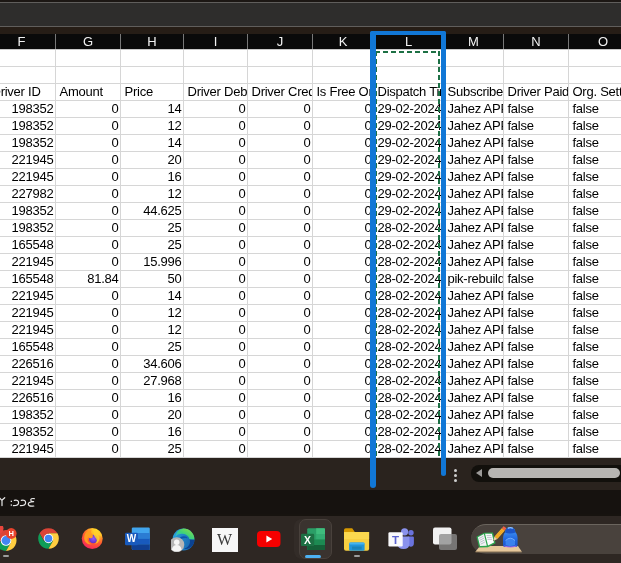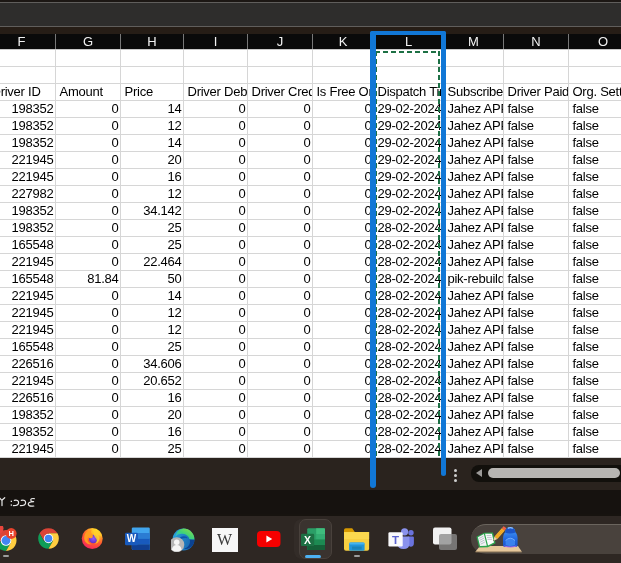--- a/index.html
+++ b/index.html
@@ -53,31 +53,31 @@
   <div class="abs" id="grid">
       <div class="row" style="top:0px"><div class="c w0"></div><div class="c w1"></div><div class="c w2"></div><div class="c w3"></div><div class="c w4"></div><div class="c w5"></div><div class="c w6"></div><div class="c w7"></div><div class="c w8"></div><div class="c w9"></div></div>
       <div class="row" style="top:17px"><div class="c w0"></div><div class="c w1"></div><div class="c w2"></div><div class="c w3"></div><div class="c w4"></div><div class="c w5"></div><div class="c w6"></div><div class="c w7"></div><div class="c w8"></div><div class="c w9"></div></div>
       <div class="row" style="top:34px"><div class="c w0 txt">Driver ID</div><div class="c w1 txt">Amount</div><div class="c w2 txt">Price</div><div class="c w3 txt">Driver Debit</div><div class="c w4 txt">Driver Credit</div><div class="c w5 txt">Is Free Order</div><div class="c w6 txt">Dispatch Tim</div><div class="c w7 txt">Subscriber Ap</div><div class="c w8 txt">Driver Paid</div><div class="c w9 txt">Org. Settle</div></div>
       <div class="row" style="top:51px"><div class="c w0 num">198352</div><div class="c w1 num">0</div><div class="c w2 num">14</div><div class="c w3 num">0</div><div class="c w4 num">0</div><div class="c w5 num">0</div><div class="c w6 txt">29-02-2024</div><div class="c w7 txt">Jahez APP</div><div class="c w8 txt">false</div><div class="c w9 txt">false</div></div>
       <div class="row" style="top:68px"><div class="c w0 num">198352</div><div class="c w1 num">0</div><div class="c w2 num">12</div><div class="c w3 num">0</div><div class="c w4 num">0</div><div class="c w5 num">0</div><div class="c w6 txt">29-02-2024</div><div class="c w7 txt">Jahez APP</div><div class="c w8 txt">false</div><div class="c w9 txt">false</div></div>
       <div class="row" style="top:85px"><div class="c w0 num">198352</div><div class="c w1 num">0</div><div class="c w2 num">14</div><div class="c w3 num">0</div><div class="c w4 num">0</div><div class="c w5 num">0</div><div class="c w6 txt">29-02-2024</div><div class="c w7 txt">Jahez APP</div><div class="c w8 txt">false</div><div class="c w9 txt">false</div></div>
       <div class="row" style="top:102px"><div class="c w0 num">221945</div><div class="c w1 num">0</div><div class="c w2 num">20</div><div class="c w3 num">0</div><div class="c w4 num">0</div><div class="c w5 num">0</div><div class="c w6 txt">29-02-2024</div><div class="c w7 txt">Jahez APP</div><div class="c w8 txt">false</div><div class="c w9 txt">false</div></div>
       <div class="row" style="top:119px"><div class="c w0 num">221945</div><div class="c w1 num">0</div><div class="c w2 num">16</div><div class="c w3 num">0</div><div class="c w4 num">0</div><div class="c w5 num">0</div><div class="c w6 txt">29-02-2024</div><div class="c w7 txt">Jahez APP</div><div class="c w8 txt">false</div><div class="c w9 txt">false</div></div>
       <div class="row" style="top:136px"><div class="c w0 num">227982</div><div class="c w1 num">0</div><div class="c w2 num">12</div><div class="c w3 num">0</div><div class="c w4 num">0</div><div class="c w5 num">0</div><div class="c w6 txt">29-02-2024</div><div class="c w7 txt">Jahez APP</div><div class="c w8 txt">false</div><div class="c w9 txt">false</div></div>
-      <div class="row" style="top:153px"><div class="c w0 num">198352</div><div class="c w1 num">0</div><div class="c w2 num">34.142</div><div class="c w3 num">0</div><div class="c w4 num">0</div><div class="c w5 num">0</div><div class="c w6 txt">29-02-2024</div><div class="c w7 txt">Jahez APP</div><div class="c w8 txt">false</div><div class="c w9 txt">false</div></div>
+      <div class="row" style="top:153px"><div class="c w0 num">198352</div><div class="c w1 num">0</div><div class="c w2 num">44.625</div><div class="c w3 num">0</div><div class="c w4 num">0</div><div class="c w5 num">0</div><div class="c w6 txt">29-02-2024</div><div class="c w7 txt">Jahez APP</div><div class="c w8 txt">false</div><div class="c w9 txt">false</div></div>
       <div class="row" style="top:170px"><div class="c w0 num">198352</div><div class="c w1 num">0</div><div class="c w2 num">25</div><div class="c w3 num">0</div><div class="c w4 num">0</div><div class="c w5 num">0</div><div class="c w6 txt">28-02-2024</div><div class="c w7 txt">Jahez APP</div><div class="c w8 txt">false</div><div class="c w9 txt">false</div></div>
       <div class="row" style="top:187px"><div class="c w0 num">165548</div><div class="c w1 num">0</div><div class="c w2 num">25</div><div class="c w3 num">0</div><div class="c w4 num">0</div><div class="c w5 num">0</div><div class="c w6 txt">28-02-2024</div><div class="c w7 txt">Jahez APP</div><div class="c w8 txt">false</div><div class="c w9 txt">false</div></div>
-      <div class="row" style="top:204px"><div class="c w0 num">221945</div><div class="c w1 num">0</div><div class="c w2 num">22.464</div><div class="c w3 num">0</div><div class="c w4 num">0</div><div class="c w5 num">0</div><div class="c w6 txt">28-02-2024</div><div class="c w7 txt">Jahez APP</div><div class="c w8 txt">false</div><div class="c w9 txt">false</div></div>
+      <div class="row" style="top:204px"><div class="c w0 num">221945</div><div class="c w1 num">0</div><div class="c w2 num">15.996</div><div class="c w3 num">0</div><div class="c w4 num">0</div><div class="c w5 num">0</div><div class="c w6 txt">28-02-2024</div><div class="c w7 txt">Jahez APP</div><div class="c w8 txt">false</div><div class="c w9 txt">false</div></div>
       <div class="row" style="top:221px"><div class="c w0 num">165548</div><div class="c w1 num">81.84</div><div class="c w2 num">50</div><div class="c w3 num">0</div><div class="c w4 num">0</div><div class="c w5 num">0</div><div class="c w6 txt">28-02-2024</div><div class="c w7 txt">pik-rebuild</div><div class="c w8 txt">false</div><div class="c w9 txt">false</div></div>
       <div class="row" style="top:238px"><div class="c w0 num">221945</div><div class="c w1 num">0</div><div class="c w2 num">14</div><div class="c w3 num">0</div><div class="c w4 num">0</div><div class="c w5 num">0</div><div class="c w6 txt">28-02-2024</div><div class="c w7 txt">Jahez APP</div><div class="c w8 txt">false</div><div class="c w9 txt">false</div></div>
       <div class="row" style="top:255px"><div class="c w0 num">221945</div><div class="c w1 num">0</div><div class="c w2 num">12</div><div class="c w3 num">0</div><div class="c w4 num">0</div><div class="c w5 num">0</div><div class="c w6 txt">28-02-2024</div><div class="c w7 txt">Jahez APP</div><div class="c w8 txt">false</div><div class="c w9 txt">false</div></div>
       <div class="row" style="top:272px"><div class="c w0 num">221945</div><div class="c w1 num">0</div><div class="c w2 num">12</div><div class="c w3 num">0</div><div class="c w4 num">0</div><div class="c w5 num">0</div><div class="c w6 txt">28-02-2024</div><div class="c w7 txt">Jahez APP</div><div class="c w8 txt">false</div><div class="c w9 txt">false</div></div>
       <div class="row" style="top:289px"><div class="c w0 num">165548</div><div class="c w1 num">0</div><div class="c w2 num">25</div><div class="c w3 num">0</div><div class="c w4 num">0</div><div class="c w5 num">0</div><div class="c w6 txt">28-02-2024</div><div class="c w7 txt">Jahez APP</div><div class="c w8 txt">false</div><div class="c w9 txt">false</div></div>
       <div class="row" style="top:306px"><div class="c w0 num">226516</div><div class="c w1 num">0</div><div class="c w2 num">34.606</div><div class="c w3 num">0</div><div class="c w4 num">0</div><div class="c w5 num">0</div><div class="c w6 txt">28-02-2024</div><div class="c w7 txt">Jahez APP</div><div class="c w8 txt">false</div><div class="c w9 txt">false</div></div>
-      <div class="row" style="top:323px"><div class="c w0 num">221945</div><div class="c w1 num">0</div><div class="c w2 num">20.652</div><div class="c w3 num">0</div><div class="c w4 num">0</div><div class="c w5 num">0</div><div class="c w6 txt">28-02-2024</div><div class="c w7 txt">Jahez APP</div><div class="c w8 txt">false</div><div class="c w9 txt">false</div></div>
+      <div class="row" style="top:323px"><div class="c w0 num">221945</div><div class="c w1 num">0</div><div class="c w2 num">27.968</div><div class="c w3 num">0</div><div class="c w4 num">0</div><div class="c w5 num">0</div><div class="c w6 txt">28-02-2024</div><div class="c w7 txt">Jahez APP</div><div class="c w8 txt">false</div><div class="c w9 txt">false</div></div>
       <div class="row" style="top:340px"><div class="c w0 num">226516</div><div class="c w1 num">0</div><div class="c w2 num">16</div><div class="c w3 num">0</div><div class="c w4 num">0</div><div class="c w5 num">0</div><div class="c w6 txt">28-02-2024</div><div class="c w7 txt">Jahez APP</div><div class="c w8 txt">false</div><div class="c w9 txt">false</div></div>
       <div class="row" style="top:357px"><div class="c w0 num">198352</div><div class="c w1 num">0</div><div class="c w2 num">20</div><div class="c w3 num">0</div><div class="c w4 num">0</div><div class="c w5 num">0</div><div class="c w6 txt">28-02-2024</div><div class="c w7 txt">Jahez APP</div><div class="c w8 txt">false</div><div class="c w9 txt">false</div></div>
       <div class="row" style="top:374px"><div class="c w0 num">198352</div><div class="c w1 num">0</div><div class="c w2 num">16</div><div class="c w3 num">0</div><div class="c w4 num">0</div><div class="c w5 num">0</div><div class="c w6 txt">28-02-2024</div><div class="c w7 txt">Jahez APP</div><div class="c w8 txt">false</div><div class="c w9 txt">false</div></div>
       <div class="row" style="top:391px"><div class="c w0 num">221945</div><div class="c w1 num">0</div><div class="c w2 num">25</div><div class="c w3 num">0</div><div class="c w4 num">0</div><div class="c w5 num">0</div><div class="c w6 txt">28-02-2024</div><div class="c w7 txt">Jahez APP</div><div class="c w8 txt">false</div><div class="c w9 txt">false</div></div>
     </div>
 
   <div class="abs antsh" id="ants-top"></div>
   <div class="abs antsv" id="ants-left"></div>
   <div class="abs antsv" id="ants-right"></div>
 

